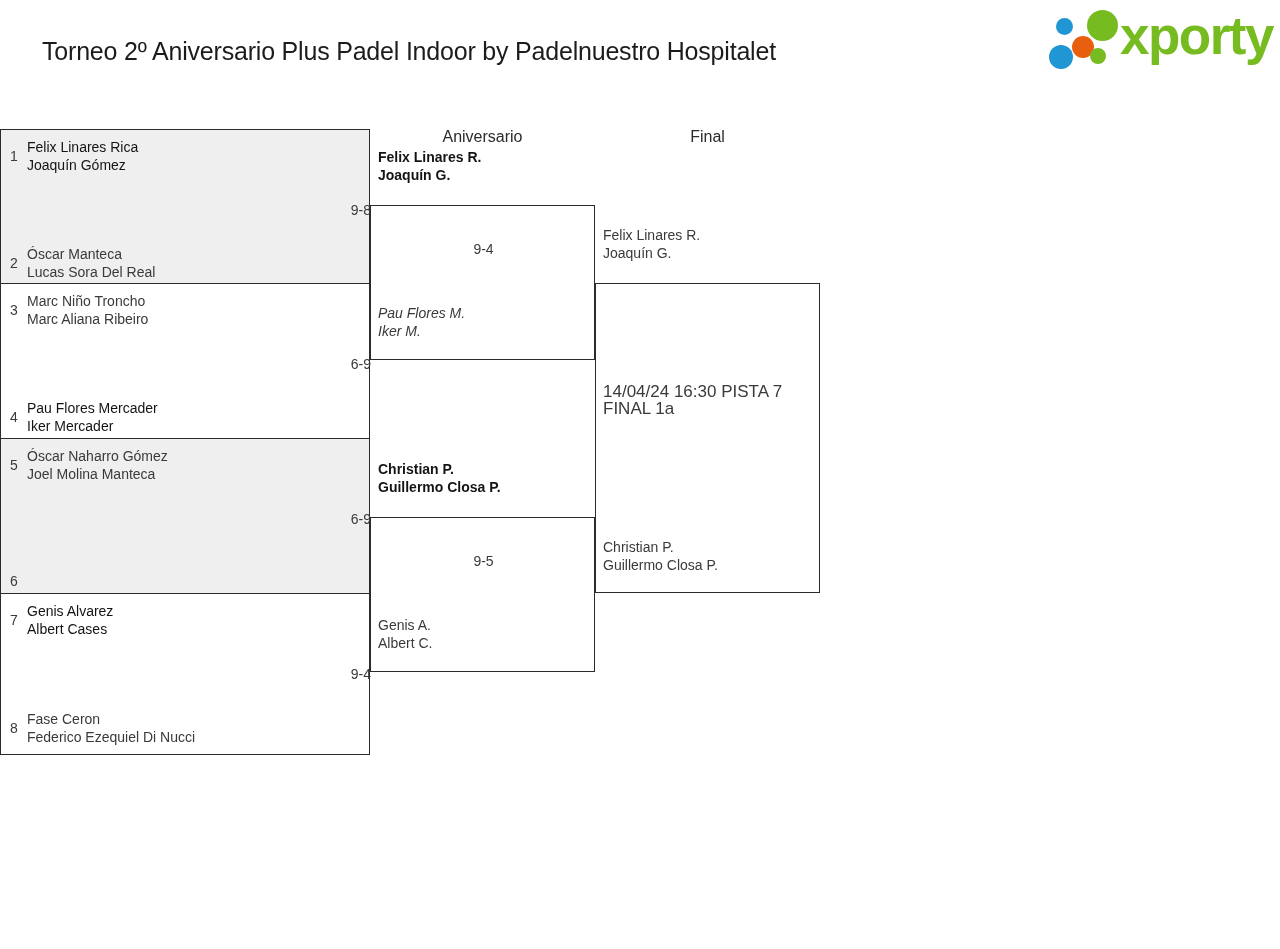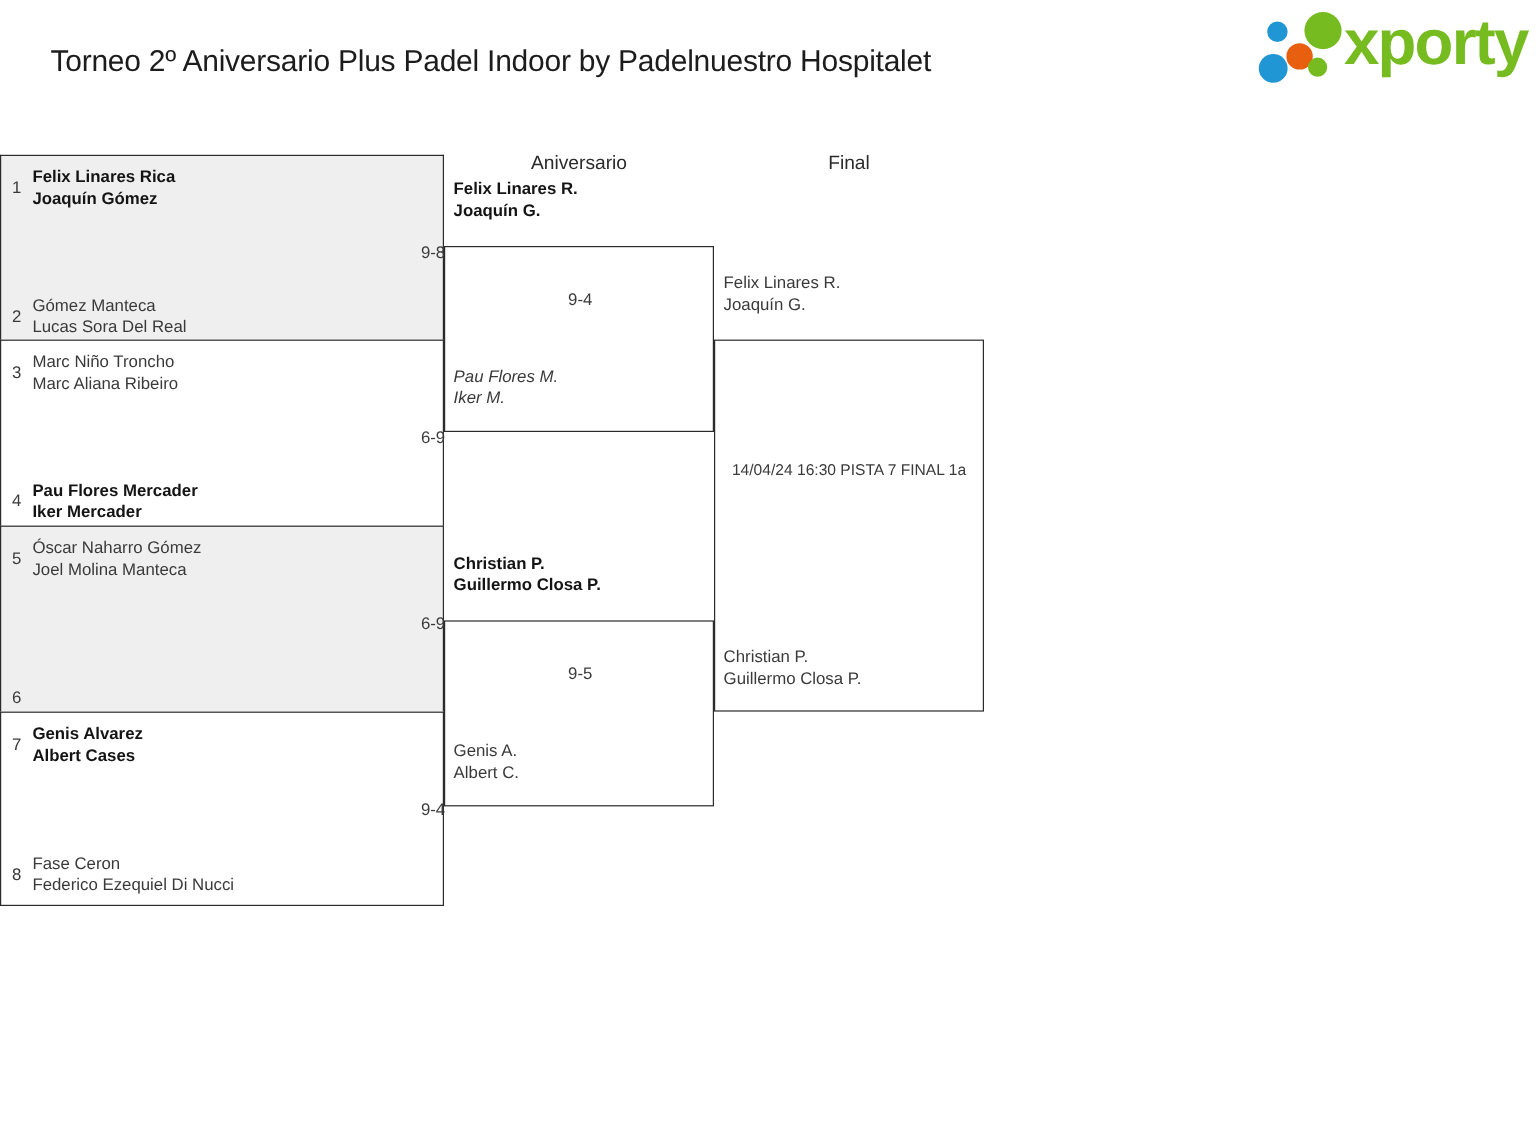--- a/index.html
+++ b/index.html
@@ -69,21 +69,21 @@
   }
   .team.top { top: 8px; }
   .team.bot { bottom: 8px; }
   .seed {
     width: 26px; flex: 0 0 26px; text-align: center;
     font-size: 14px; line-height: 18px; color: #3a3a3a;
   }
   .names {
     font-size: 14px; line-height: 18px; color: #3a3a3a;
   }
-  .names.winner { font-weight: 700; color: #141414; }
+  .names.winner { font-weight: 400; color: #141414; }
   .name-line { display: block; white-space: nowrap; }
 
   .qf-score {
     position: absolute; left: 0; width: 370px; top: 50%;
     transform: translateY(-50%);
     text-align: right; font-size: 14px; line-height: 18px; color: #3a3a3a;
   }
 
   
   .sf-box {
@@ -111,21 +111,21 @@
   .sf-team-below.b2 { top: 487px; }
 
   
   .fin-box {
     position: absolute; left: 595px; width: 225px;
     top: 154px; height: 310px;
     border: 1px solid #2b2b2b; background: #ffffff;
   }
   .fin-schedule {
     position: absolute; left: 595px; width: 225px; top: 254px;
-    text-align: center; font-size: 13px; line-height: 17px; color: #3a3a3a;
+    font-size: 17px; line-height: 17px; color: #3a3a3a;
     padding: 0 8px;
   }
   .fin-team-above {
     position: absolute; left: 595px; width: 225px; top: 97px; padding-left: 8px;
   }
   .fin-team-below {
     position: absolute; left: 595px; width: 225px; top: 409px; padding-left: 8px;
   }
   .side-names { font-size: 14px; line-height: 18px; color: #3a3a3a; }
   .side-names.winner { font-weight: 700; color: #141414; }
@@ -164,21 +164,21 @@
         <span class="seed">1</span>
         <span class="names winner">
           <span class="name-line">Felix Linares Rica</span>
           <span class="name-line">Joaquín Gómez</span>
         </span>
       </div>
       <div class="qf-score">9-8</div>
       <div class="team bot">
         <span class="seed">2</span>
         <span class="names">
-          <span class="name-line">Gómez Manteca</span>
+          <span class="name-line">Óscar Manteca</span>
           <span class="name-line">Lucas Sora Del Real</span>
         </span>
       </div>
     </div>
 
     <div class="qf-block qf-b2 plain">
       <div class="team top">
         <span class="seed">3</span>
         <span class="names">
           <span class="name-line">Marc Niño Troncho</span>

